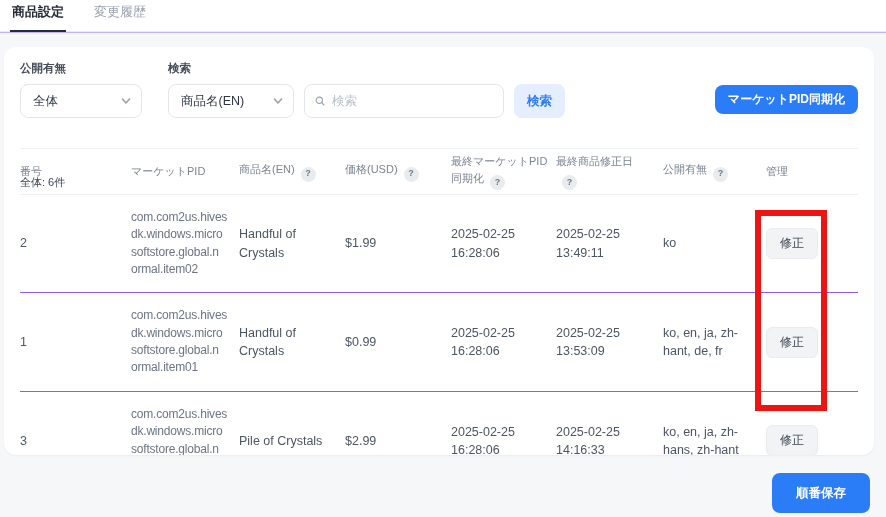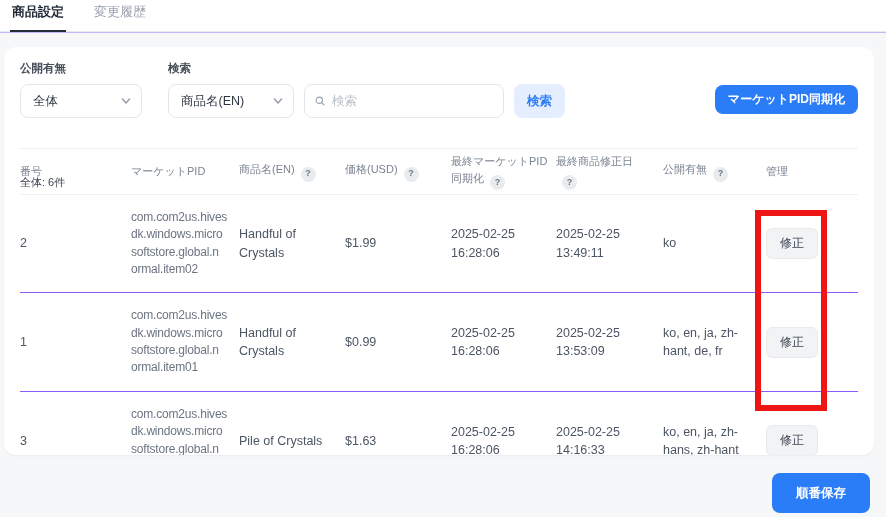--- a/index.html
+++ b/index.html
@@ -175,21 +175,21 @@
 hant, de, fr</span></td>
               <td><button class="btn-edit">修正</button></td>
             </tr>
             <tr>
               <td><span class="cell-pre">3</span></td>
               <td class="pid"><span class="cell-pre">com.com2us.hives
 dk.windows.micro
 softstore.global.n
 ormal.item03</span></td>
               <td><span class="cell-pre">Pile of Crystals</span></td>
-              <td><span class="cell-pre">$1.63</span></td>
+              <td><span class="cell-pre">$2.99</span></td>
               <td><span class="cell-pre">2025-02-25
 16:28:06</span></td>
               <td><span class="cell-pre">2025-02-25
 14:16:33</span></td>
               <td><span class="cell-pre">ko, en, ja, zh-
 hans, zh-hant</span></td>
               <td><button class="btn-edit">修正</button></td>
             </tr>
           </tbody>
       </table>

